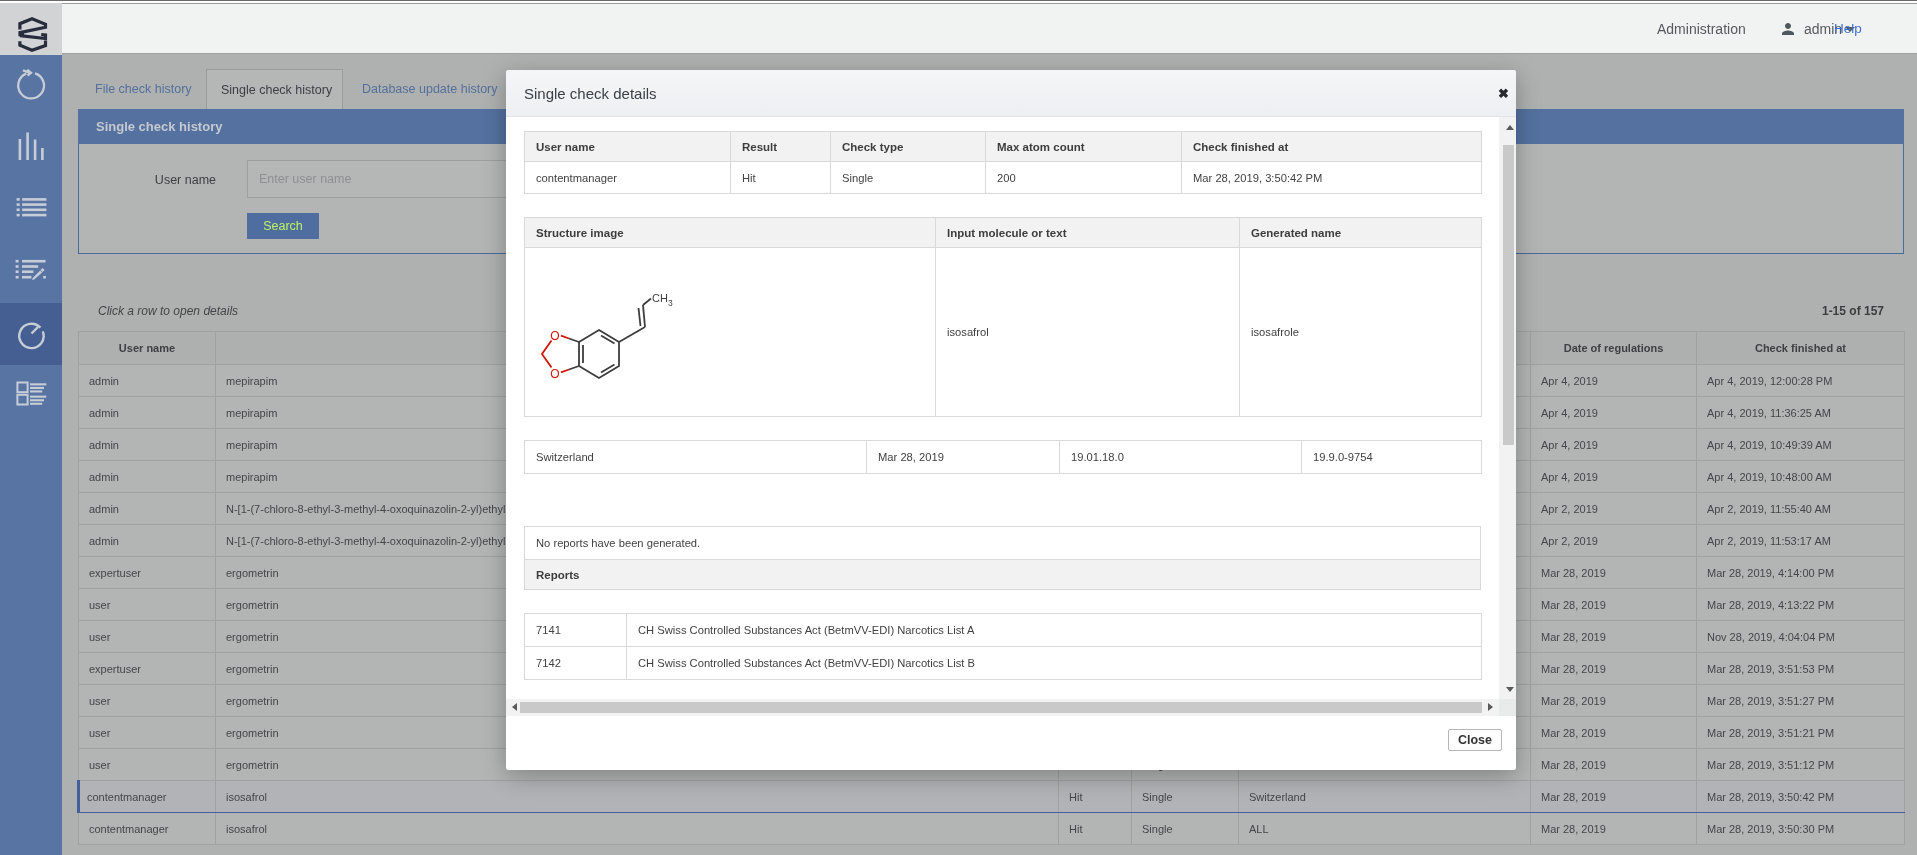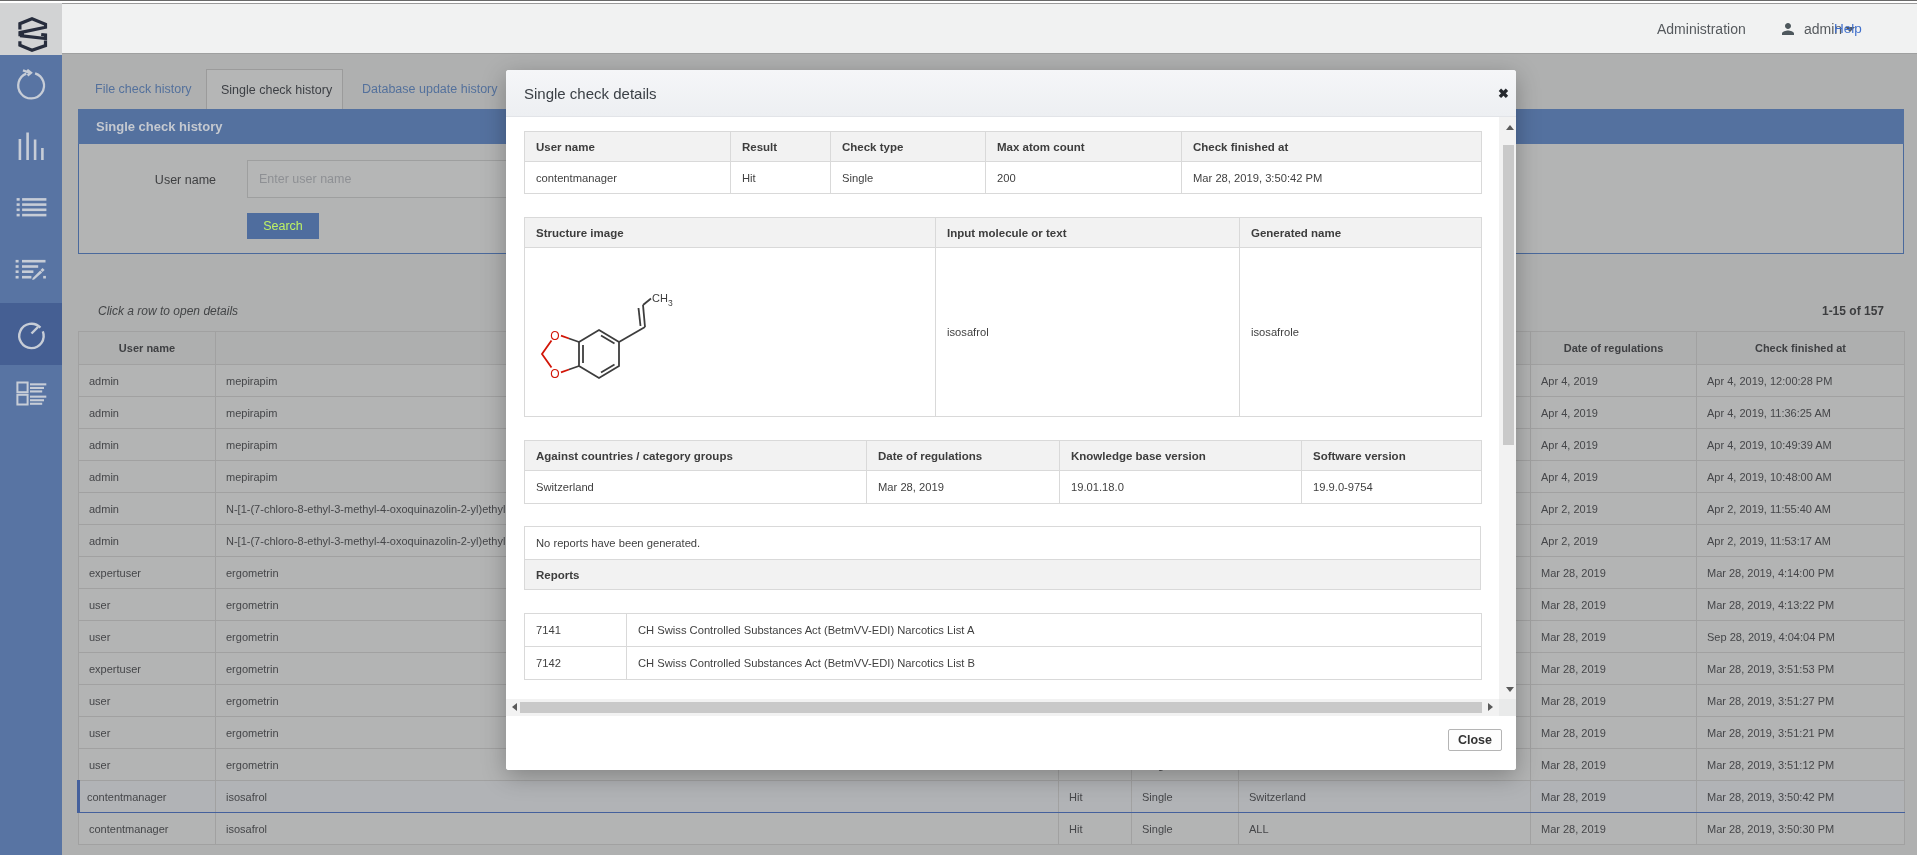--- a/index.html
+++ b/index.html
@@ -260,21 +260,21 @@
         <td>Mar 28, 2019</td>
         <td>Mar 28, 2019, 4:13:22 PM</td>
       </tr>
 <tr>
         <td>user</td>
         <td>ergometrin</td>
         <td>Hit</td>
         <td>Single</td>
         <td>ALL</td>
         <td>Mar 28, 2019</td>
-        <td>Sep 28, 2019, 4:04:04 PM</td>
+        <td>Nov 28, 2019, 4:04:04 PM</td>
       </tr>
 <tr>
         <td>expertuser</td>
         <td>ergometrin</td>
         <td>Hit</td>
         <td>Single</td>
         <td>ALL</td>
         <td>Mar 28, 2019</td>
         <td>Mar 28, 2019, 3:51:53 PM</td>
       </tr>
@@ -400,26 +400,20 @@
       <text x="133" y="23" fill="#3d3d3d" font-size="8.5" font-family="Liberation Sans">3</text>
     </svg>
     <table class="mtable" style="left:18px; top:323px; width:957px;">
       <colgroup>
           <col style="width:342px">
           <col style="width:193px">
           <col style="width:242px">
           <col style="width:180px">
         </colgroup>
       <tbody>
-          <tr>
-            <th style="height:30px;">Against countries / category groups</th>
-            <th>Date of regulations</th>
-            <th>Knowledge base version</th>
-            <th>Software version</th>
-          </tr>
       <tr>
             <td style="height:33px;">Switzerland</td>
             <td>Mar 28, 2019</td>
             <td>19.01.18.0</td>
             <td>19.9.0-9754</td>
           </tr>
     </tbody>
       </table>
     <table class="mtable" style="left:18px; top:409px; width:957px;">
       <tbody>

